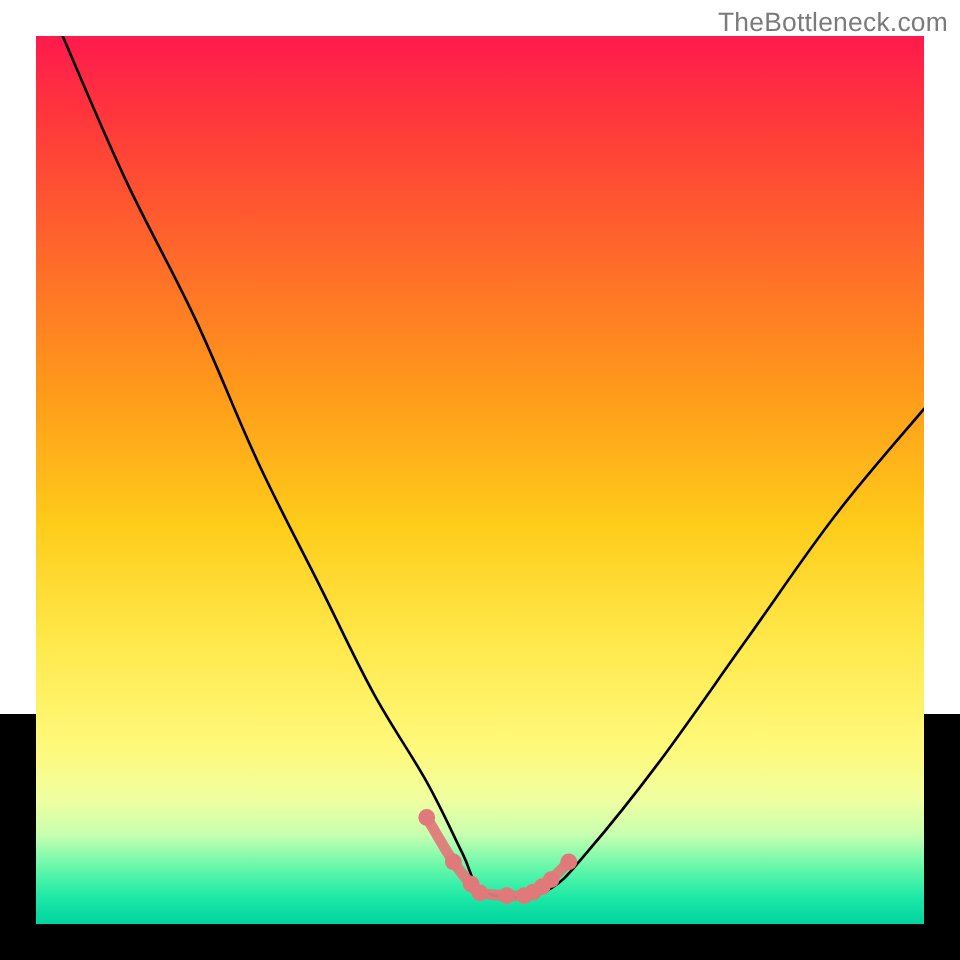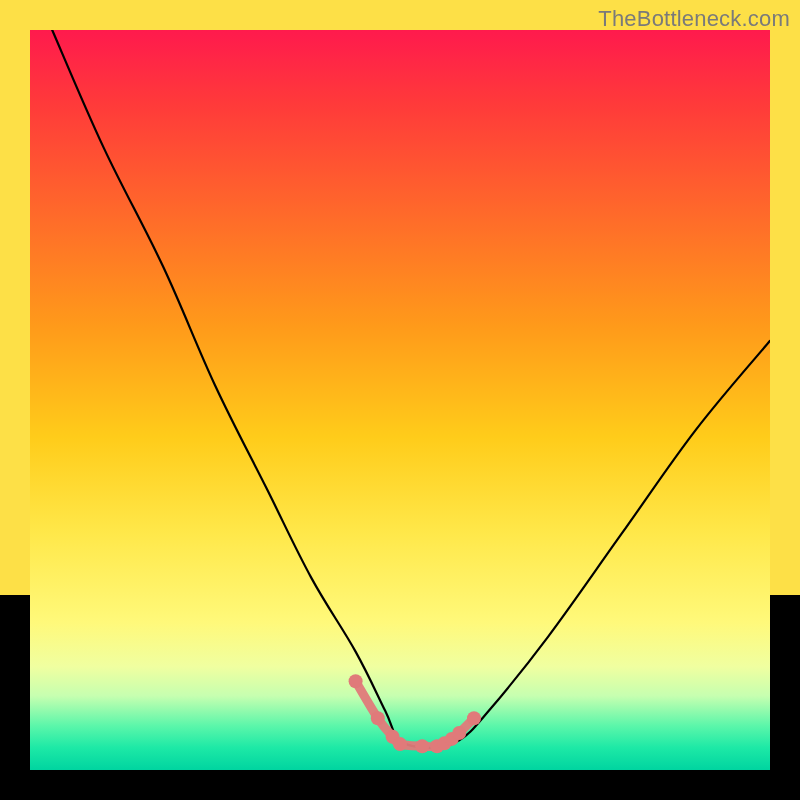--- a/index.html
+++ b/index.html
@@ -8,21 +8,21 @@
     width: 800px;
     height: 800px;
     background: #000;
     font-family: Arial, Helvetica, sans-serif;
     overflow: hidden;
   }
   .chart-outer {
     width: 800px;
     height: 595px;
     position: relative;
-    background: #fde047;
+    background: #ffffff;
   }
   .plot-area {
     position: absolute;
     left: 30px;
     top: 30px;
     width: 740px;
     height: 740px;
     background: linear-gradient(to bottom,
       #ff1a4d 0%,
       #ff3a3a 10%,

